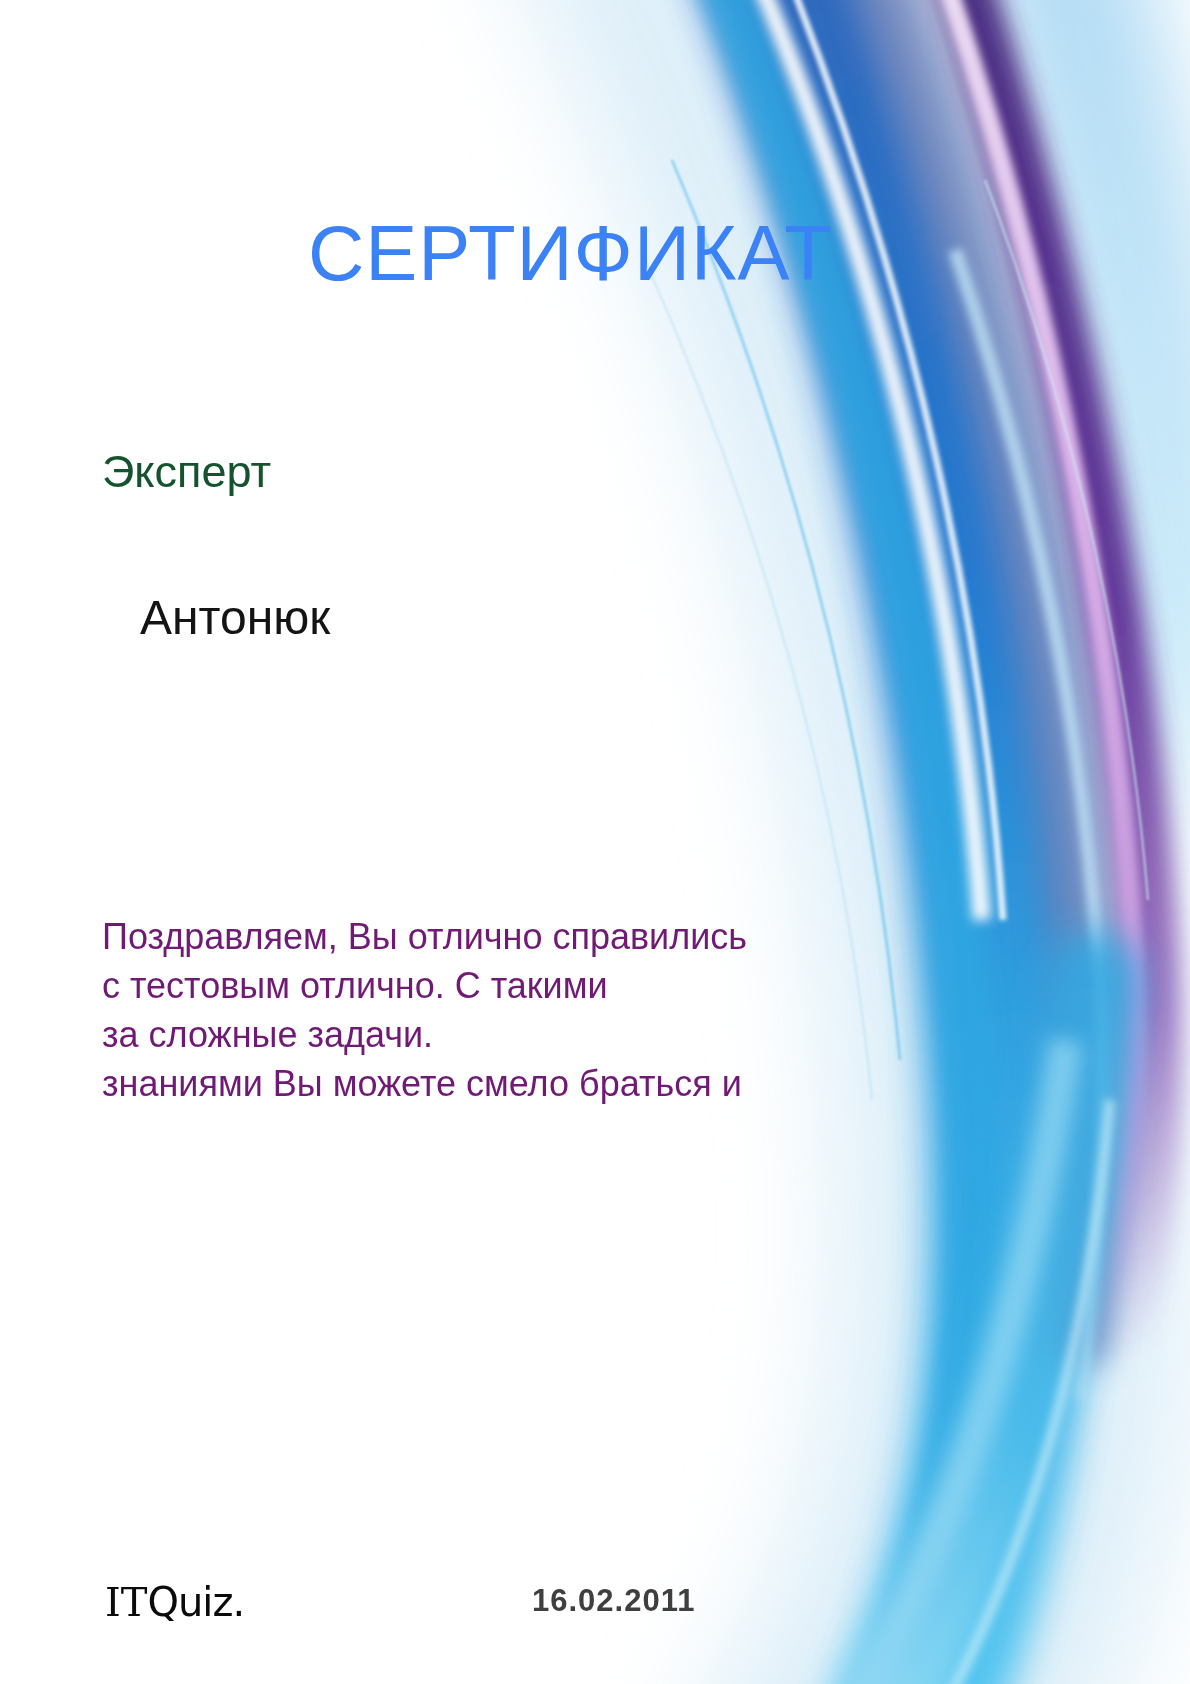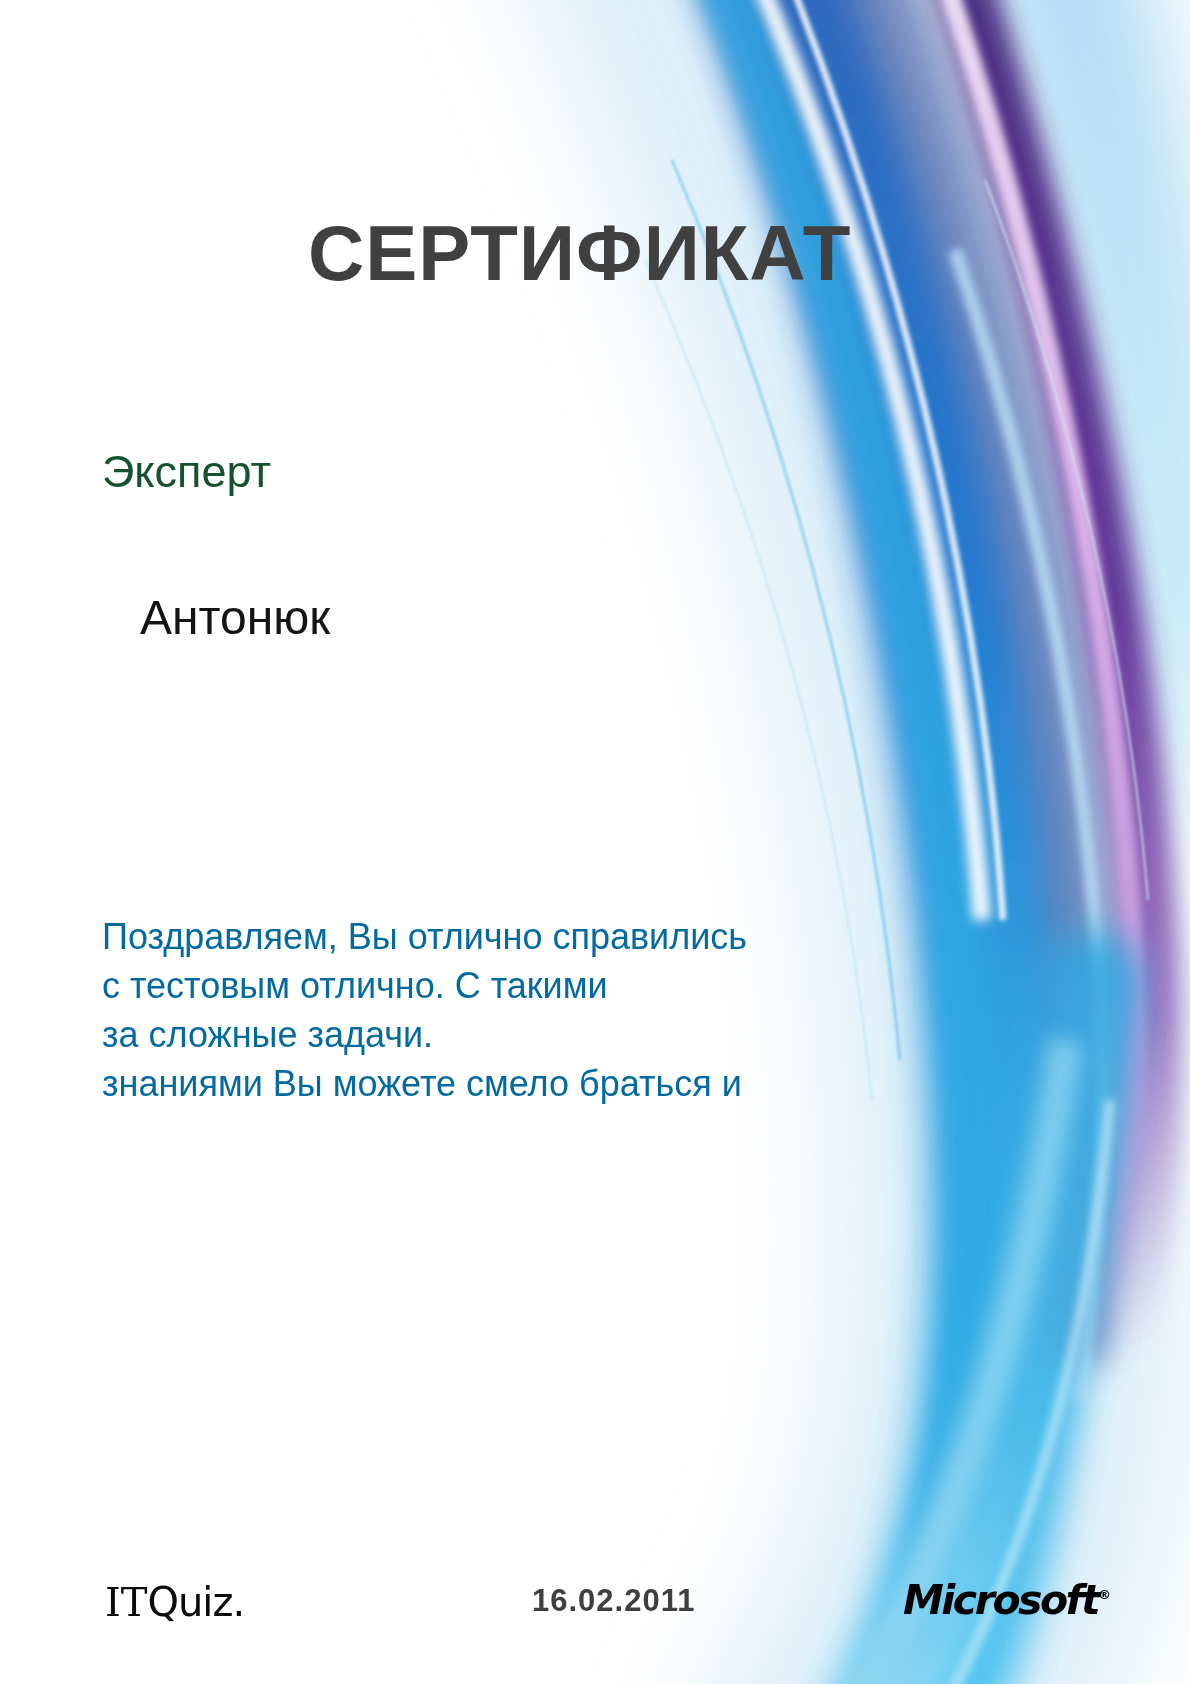--- a/index.html
+++ b/index.html
@@ -16,24 +16,24 @@
   .swoosh{
     position:absolute;
     left:0; top:0;
     width:1190px; height:1684px;
     z-index:1;
   }
   .textlayer{position:absolute; left:0; top:0; width:100%; height:100%; z-index:2;}
   .cert-title{
     left:308px; top:214px;
     font-size:78px;
-    font-weight:700;
+    font-weight:400;
     letter-spacing:1px;
     line-height:1;
-    color:#404040;
+    color:#3b82f6;
   }
   .qualification{
     left:102px; top:449px;
     font-size:45px;
     font-weight:400;
     line-height:1;
     color:#14532d;
   }
   .recipient{
     left:106px; top:592px;
@@ -41,21 +41,21 @@
     font-weight:400;
     line-height:1.08;
     color:#141414;
     margin-left:34px;
   }
   .message{
     left:102px; top:912px;
     font-size:36px;
     font-weight:400;
     line-height:49px;
-    color:#0369a1;
+    color:#701a75;
   }
   .issuer{
     left:105px; top:1582px;
     font-size:40px;
     font-weight:400;
     line-height:1;
     color:#0a0a0a;
   }
   .issuer .serifpart{font-family:"DejaVu Serif", serif;}
   .issuer .sanspart{font-family:"DejaVu Sans", sans-serif; letter-spacing:-1px;}
@@ -198,18 +198,15 @@
       <div>за сложные задачи.</div>
       <div>знаниями Вы можете смело браться и</div>
     </div>
 
     <div class="abs issuer">
       <span class="serifpart">IT</span><span class="sanspart">Quiz.</span>
     </div>
 
     <div class="abs cert-date">16.02.2011</div>
 
-    <div class="abs ms-logo">
-      <span>Microsoft</span><span class="reg">®</span>
-    </div>
 
   </div>
 </div>
 
 </body></html>

